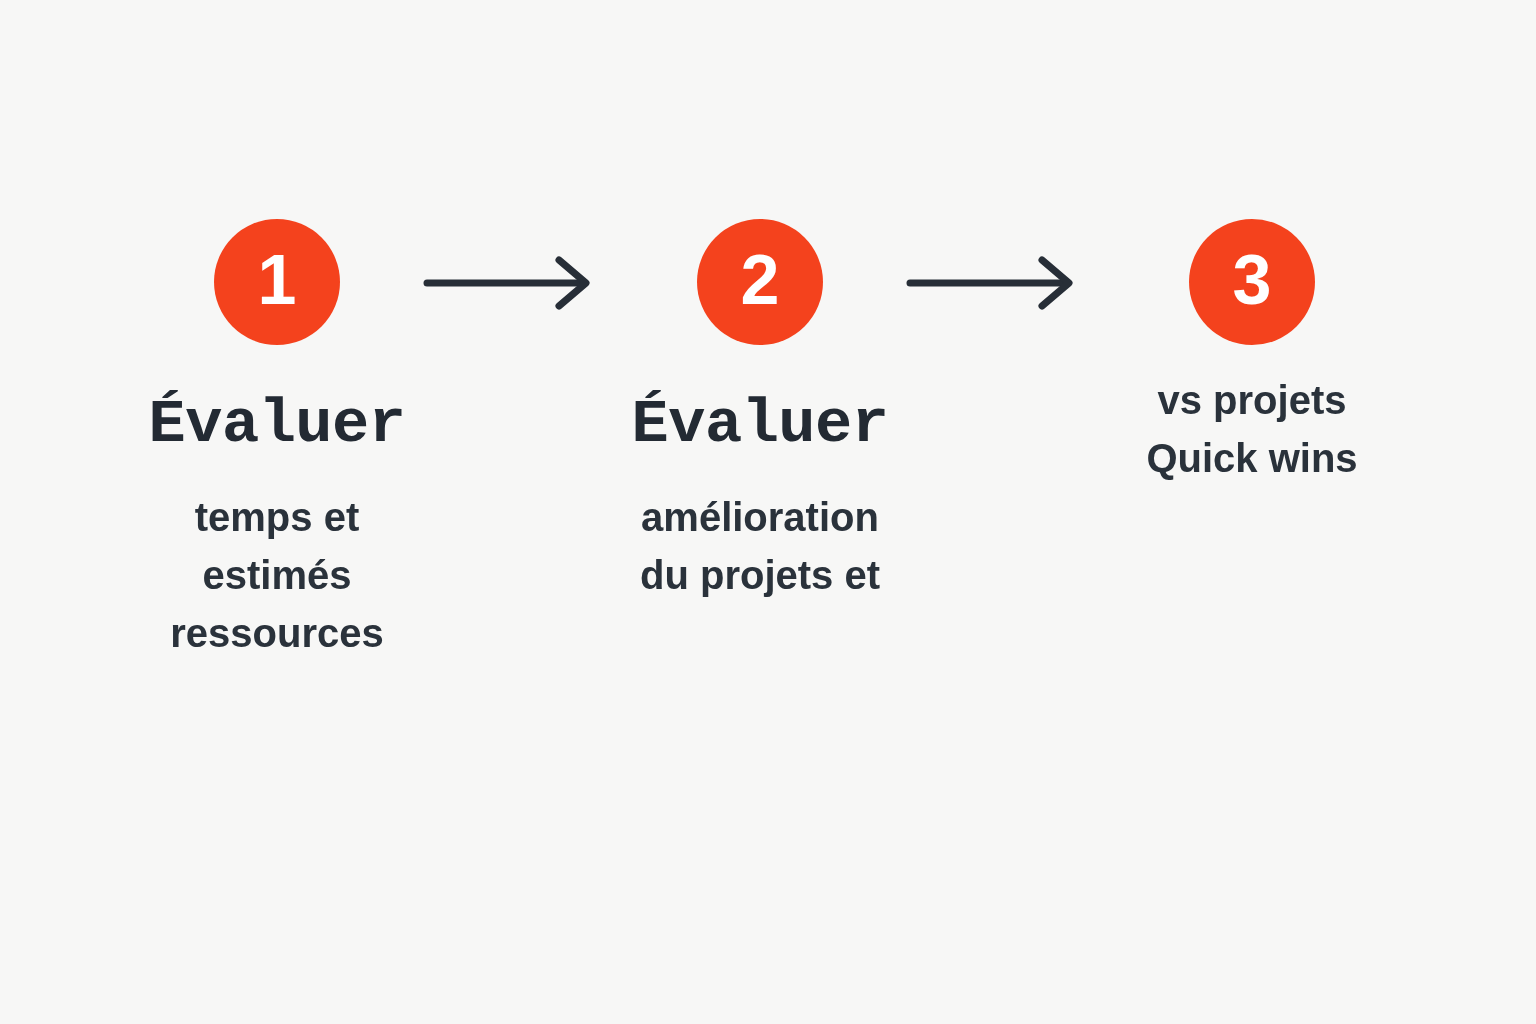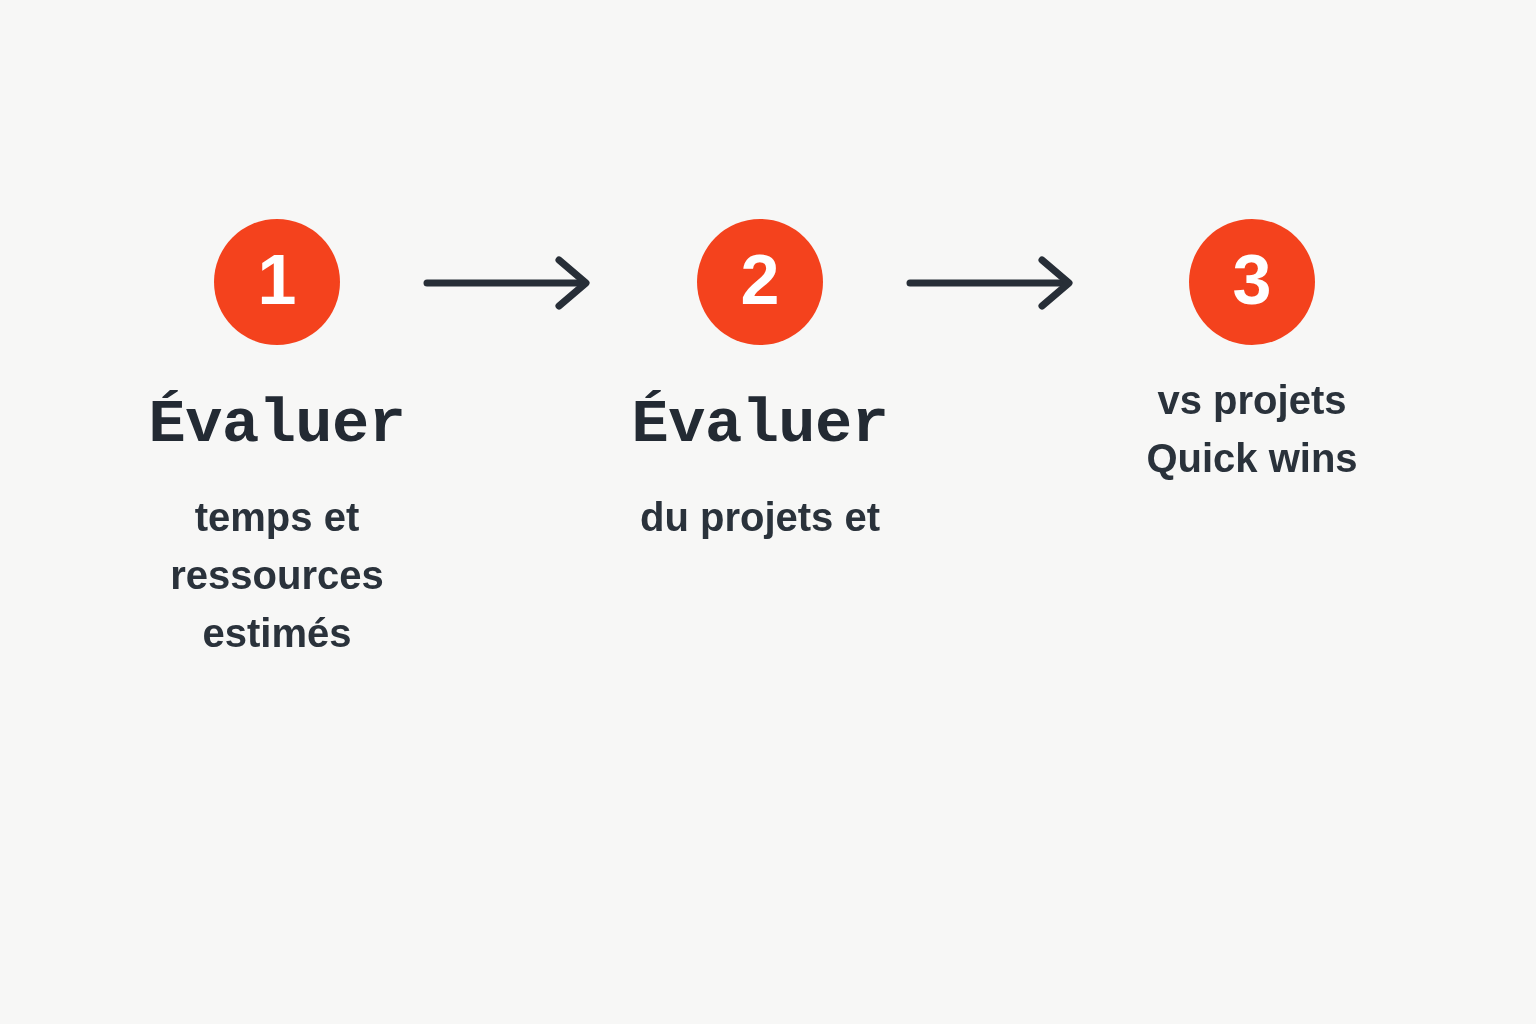--- a/index.html
+++ b/index.html
@@ -94,40 +94,41 @@
 
   <div class="step step-1">
     <div class="step-circle">
       <span class="step-number">1</span>
     </div>
     <h2 class="step-title">
       <span class="line">Évaluer</span>
     </h2>
     <p class="step-body">
       <span class="line">temps et</span>
+      <span class="line">estimés</span>
       <span class="line">ressources</span>
-      <span class="line">estimés</span>
     </p>
   </div>
 
   <div class="arrow arrow-1">
     <svg viewBox="0 0 190 60" aria-hidden="true">
       <line class="stroke" x1="5" y1="30" x2="162" y2="30"></line>
       <polyline class="stroke" points="137,7 164,30 137,53"></polyline>
     </svg>
   </div>
 
   <div class="step step-2">
     <div class="step-circle">
       <span class="step-number">2</span>
     </div>
     <h2 class="step-title">
       <span class="line">Évaluer</span>
     </h2>
     <p class="step-body">
+      <span class="line">amélioration</span>
       <span class="line">du projets et</span>
     </p>
   </div>
 
   <div class="arrow arrow-2">
     <svg viewBox="0 0 190 60" aria-hidden="true">
       <line class="stroke" x1="5" y1="30" x2="162" y2="30"></line>
       <polyline class="stroke" points="137,7 164,30 137,53"></polyline>
     </svg>
   </div>

